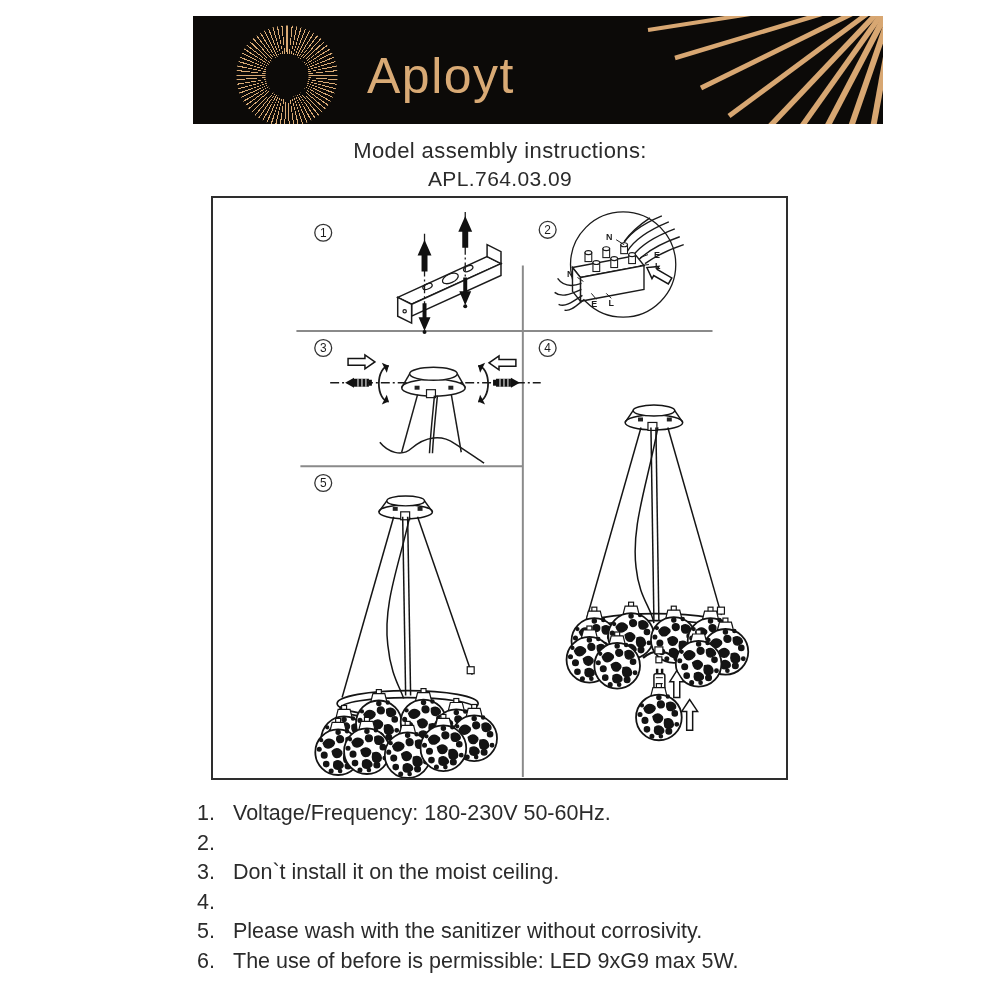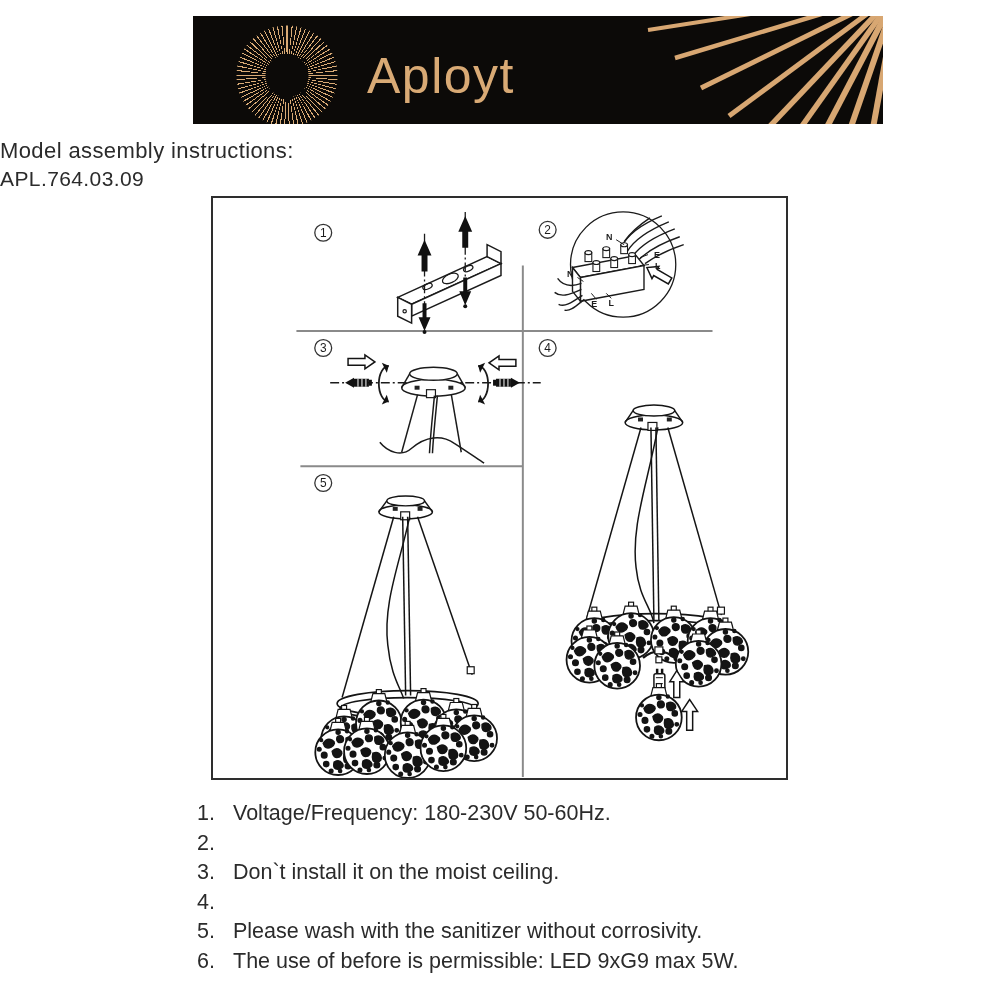--- a/index.html
+++ b/index.html
@@ -8,21 +8,21 @@
   
   .banner{position:absolute;left:153px;top:16px;width:690px;height:108px;background:#0c0a08;overflow:hidden;margin-left:40px;}
   .sunburst{position:absolute;left:38px;top:4px;width:112px;height:112px;border-radius:50%;
     background:repeating-conic-gradient(#d9aa75 0deg 1.3deg, rgba(0,0,0,0) 1.3deg 5.2deg);
     -webkit-mask:radial-gradient(circle closest-side, transparent 0 21px, #000 22px 50px, transparent 51px);
     mask:radial-gradient(circle closest-side, transparent 0 21px, #000 22px 50px, transparent 51px);}
   .wordmark{position:absolute;left:174px;top:32px;color:#d9aa75;font-size:50px;font-weight:300;
     letter-spacing:1.5px;line-height:56px;}
   .rays{position:absolute;left:0;top:0;}
   
-  .title-block{position:absolute;left:0;top:137px;width:1000px;color:#2b2b2b;}
+  .title-block{position:absolute;left:0;top:137px;width:1000px;text-align:center;color:#2b2b2b;}
   .title{font-size:22px;line-height:28px;letter-spacing:.4px;}
   .model{font-size:21px;line-height:28px;letter-spacing:.4px;}
   
   .diagram{position:absolute;left:211px;top:196px;width:577px;height:584px;
     border:2px solid #2e2e2e;box-sizing:border-box;background:#fff;}
   .diagram svg{display:block;}
   svg text{font-family:"Liberation Sans",sans-serif;fill:#1d1d1d;}
   .stepnum{font-size:12px;}
   .wlabel{font-size:9px;font-weight:700;}
   

